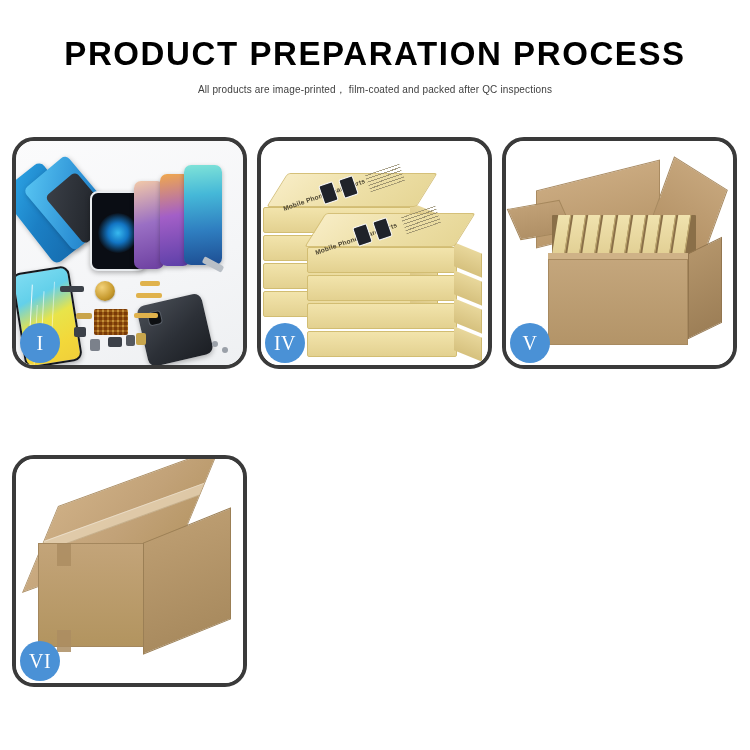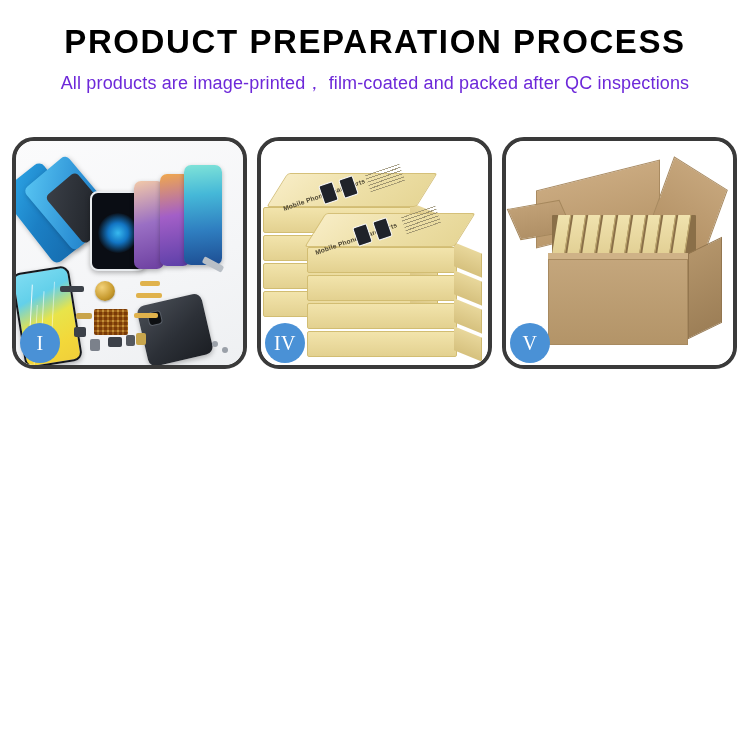--- a/index.html
+++ b/index.html
@@ -5,37 +5,37 @@
   * { margin:0; padding:0; box-sizing:border-box; }
   html,body { width:750px; height:750px; }
   body {
     background:#ffffff;
     font-family:"Liberation Sans", sans-serif;
     overflow:hidden;
   }
   .page { position:relative; width:750px; height:750px; background:#fff; }
 
   
-  .header { width:100%; text-align:center; padding-top:24px; }
+  .header { width:100%; text-align:center; padding-top:36px; }
   .title {
     font-family:"Liberation Sans", sans-serif;
     font-size:33px;
     font-weight:700;
     letter-spacing:1.6px;
     color:#000;
     line-height:1.1;
     white-space:nowrap;
   }
   .subtitle {
     margin-top:11px;
     font-family:"Liberation Sans", sans-serif;
-    font-size:18px;
+    font-size:10px;
     font-weight:400;
     letter-spacing:0.15px;
-    color:#6d28d9;
+    color:#404040;
     white-space:nowrap;
   }
 
   
   .grid {
     position:absolute;
     left:12px; top:137px;
     width:726px; height:550px;
     display:grid;
     grid-template-columns:235px 235px 235px;
@@ -485,15 +485,28 @@
           <div class="ybar" style="left:107px;"></div>
           <div class="ybar" style="left:122px;"></div>
         </div>
         <div class="c5-rim"></div>
         <div class="c5-front"></div>
         <div class="c5-side"></div>
         <div class="badge">V</div>
       </div>
     </div>
 
+    <div class="panel">
+      <div class="stage p6">
+        <div class="c6-top">
+          <div class="c6-tape"></div>
+        </div>
+        <div class="c6-front">
+          <div class="c6-flapseam" style="top:0;"></div>
+          <div class="c6-flapseam" style="top:86px;"></div>
+        </div>
+        <div class="c6-right"></div>
+        <div class="badge">VI</div>
+      </div>
+    </div>
 
   </div>
 </div>
 
 </body></html>

